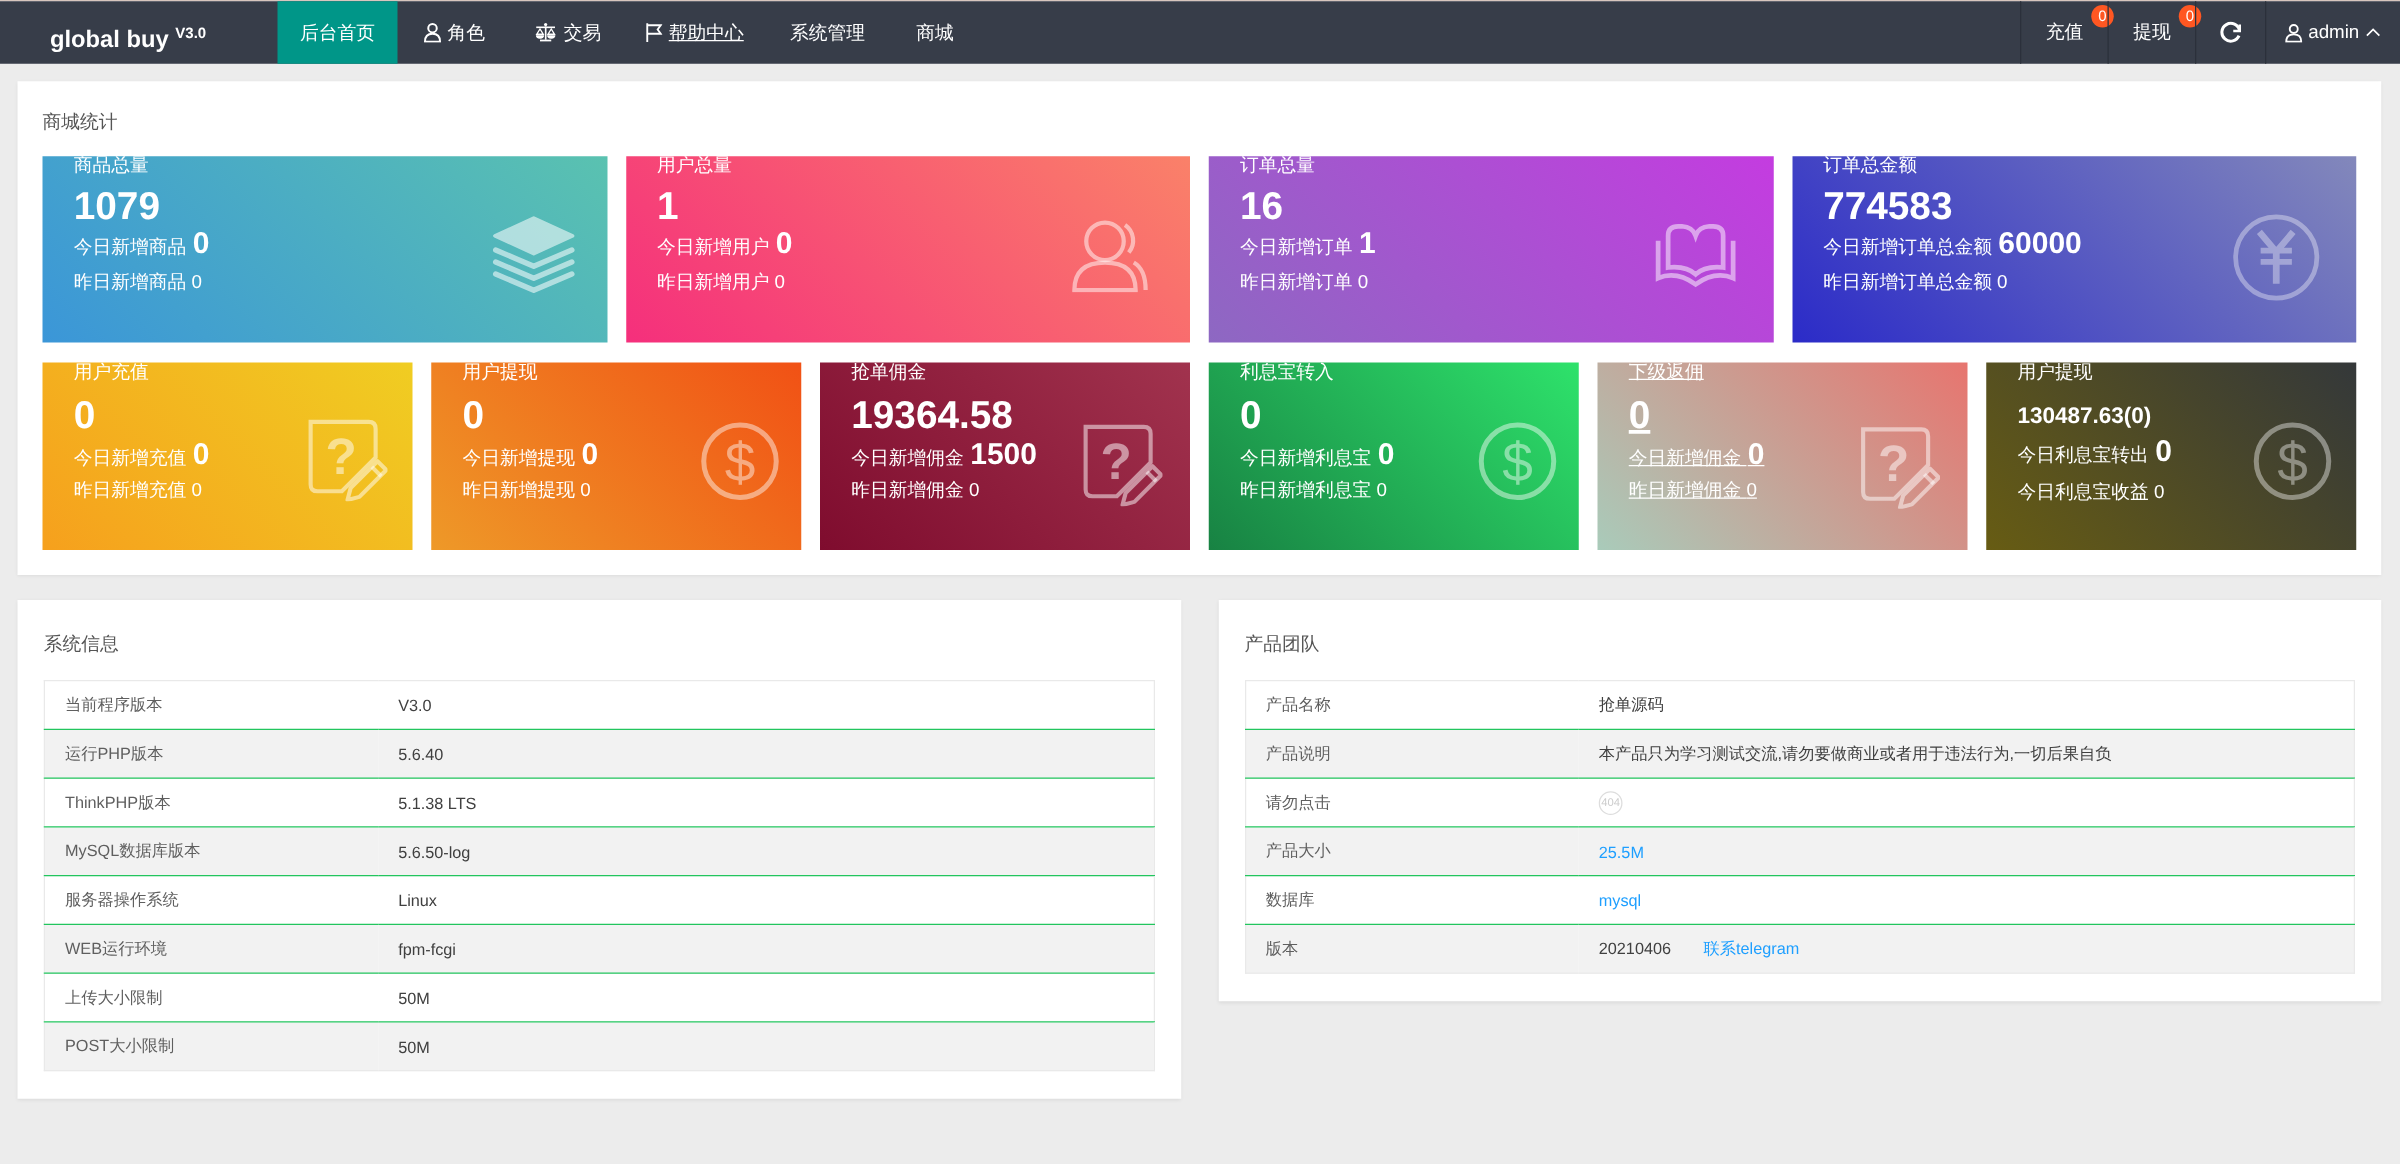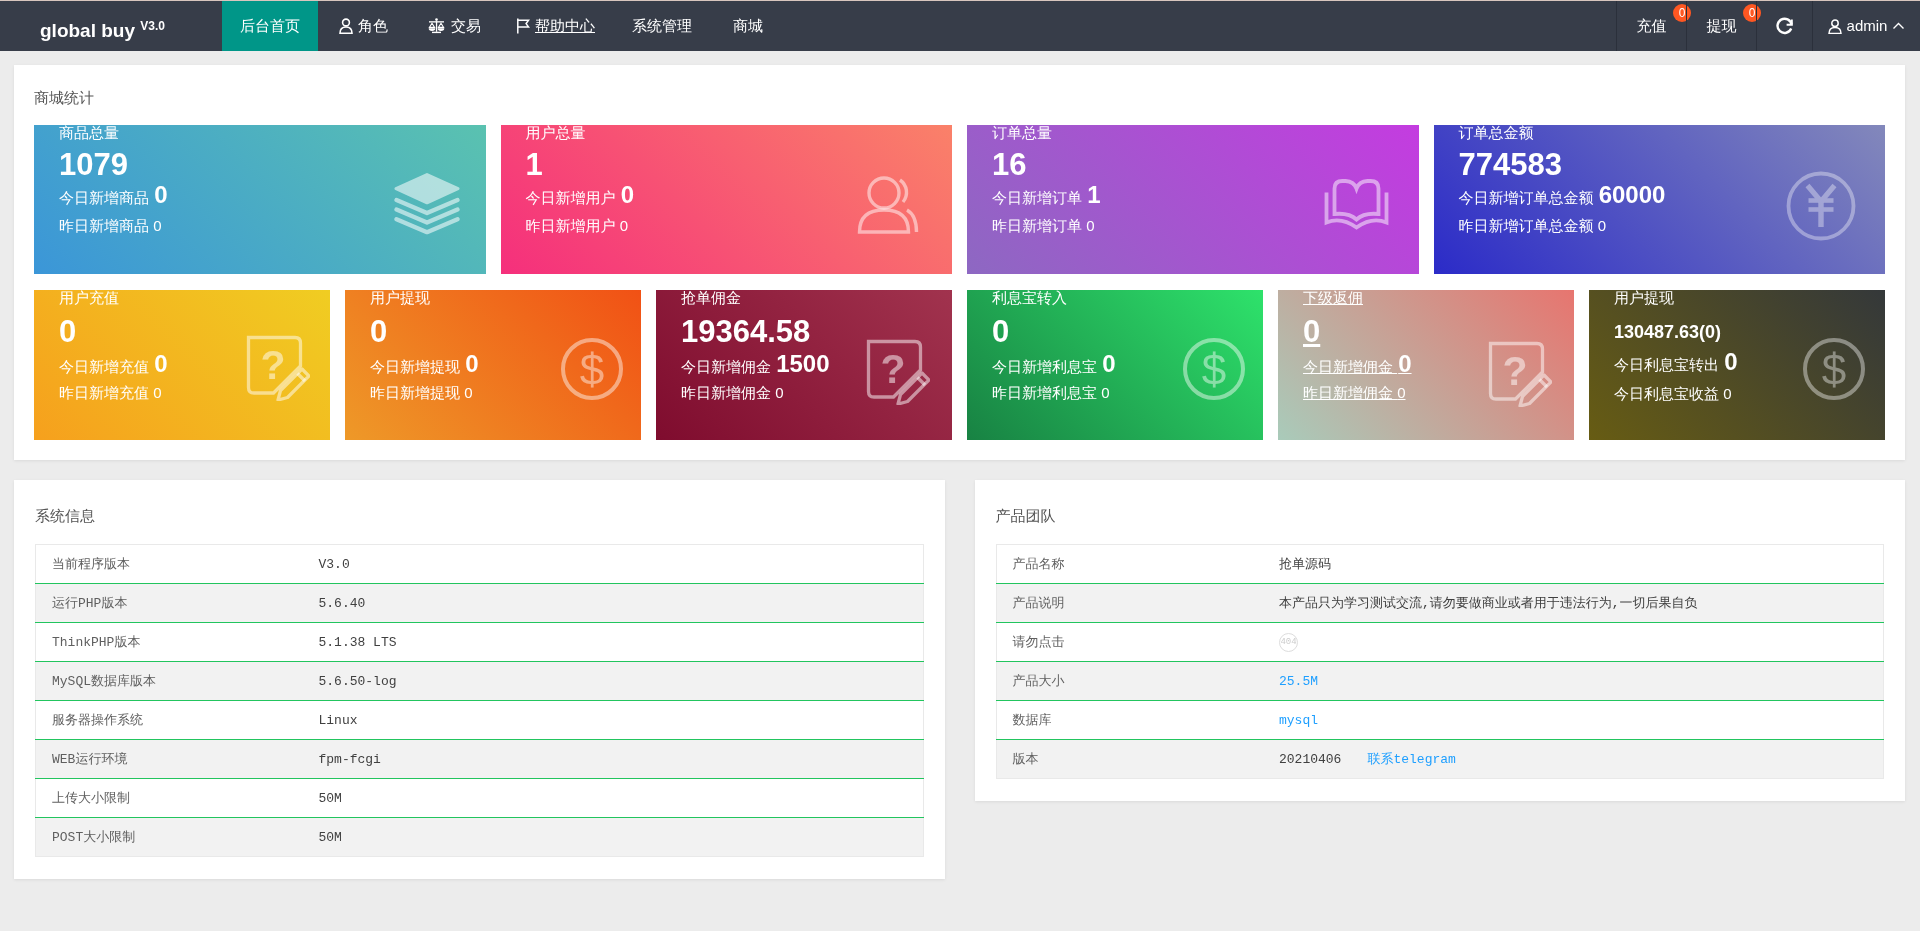--- a/index.html
+++ b/index.html
@@ -54,21 +54,21 @@
 .g8 { background:linear-gradient(45deg,#188243,#2ee26b); }
 .g9 { background:linear-gradient(45deg,#a9cbba,#e7756f);text-decoration:underline; }
 .g10 { background:linear-gradient(45deg,#675c13,#34383a); }
 
 .bottom { display:flex; gap:30px; margin:20px 15px 0 14px; align-items:flex-start; }
 .bp { flex:1; background:#fff; padding:28px 21px 22px; box-shadow:0 1px 3px rgba(0,0,0,0.08); }
 .bp table { width:100%; border-collapse:collapse; margin-top:20px; font-size:13px; border:1px solid #e9e9e9; }
 .bp tr { height:39px; }
 .bp tr:nth-child(even) { background:#f2f2f2; }
 .bp tr + tr { border-top:1px solid #22c55e; }
-.bp td { padding-left:16px;font-family:Liberation Mono, monospace; }
+.bp td { padding-left:16px; }
 .bp td.lb { width:267px; color:#5f5f5f; }
 .bp td.vl { color:#404040; }
 .bp a { color:#1e9fff; text-decoration:none; }
 .b404 { display:inline-block; width:19px; height:19px; line-height:17px; border:1px solid #ddd; border-radius:50%; color:#ccc; font-size:9px; text-align:center; vertical-align:middle; }
 .tg { margin-left:26px; }
 </style>
 </head>
 <body>
 <div class="topstrip"></div>
 <div class="nav">

